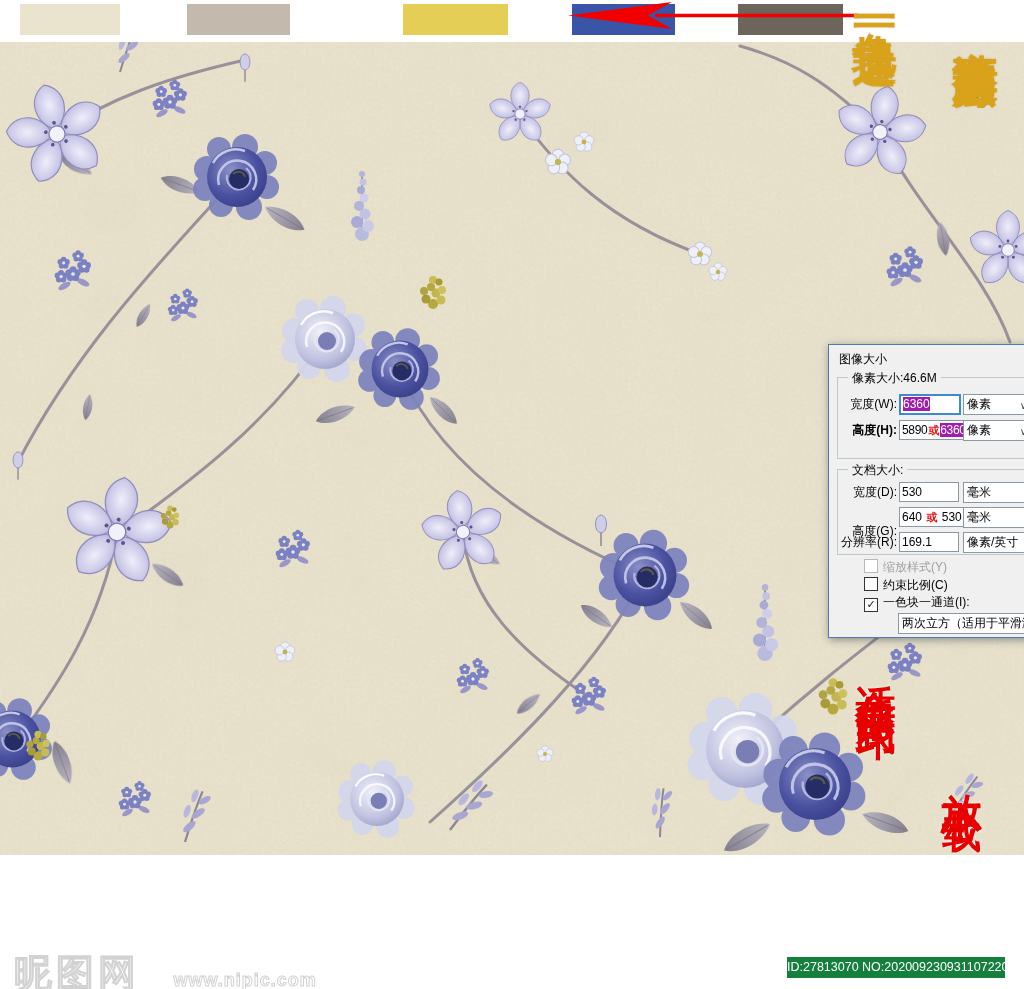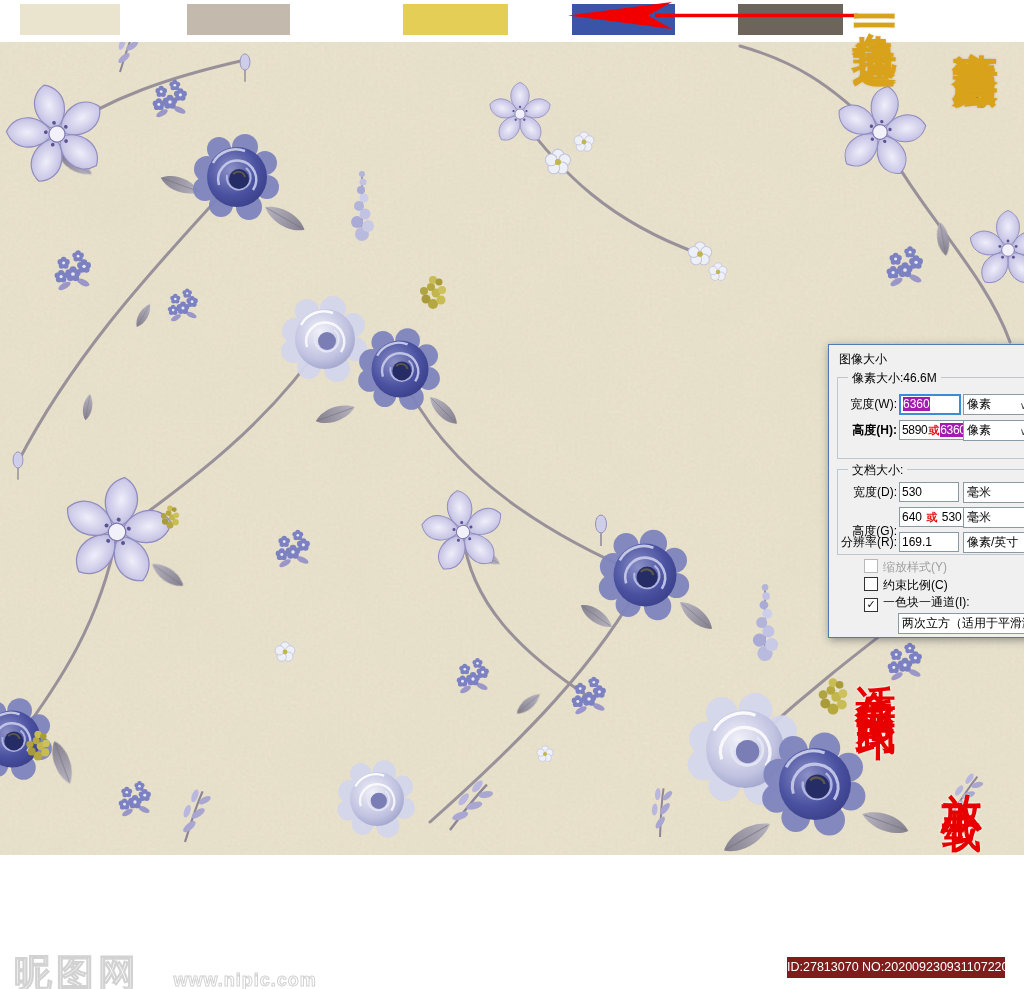--- a/index.html
+++ b/index.html
@@ -377,17 +377,17 @@
     <div class="ddl" style="left:69px;top:268px;width:200px;">
       <span>两次立方（适用于平滑渐变</span>
     </div>
   </div>
 
   <div id="wmark">
     <span class="wlogo">昵图网</span>
     <span class="wurl">www.nipic.com</span>
   </div>
 
-  <div id="idbar" style="background: #7f1d1d;">
+  <div id="idbar" style="background: #15803d;">
     <span>ID:27813070 NO:20200923093110722089</span>
   </div>
 
 </div>
 
 </body></html>

